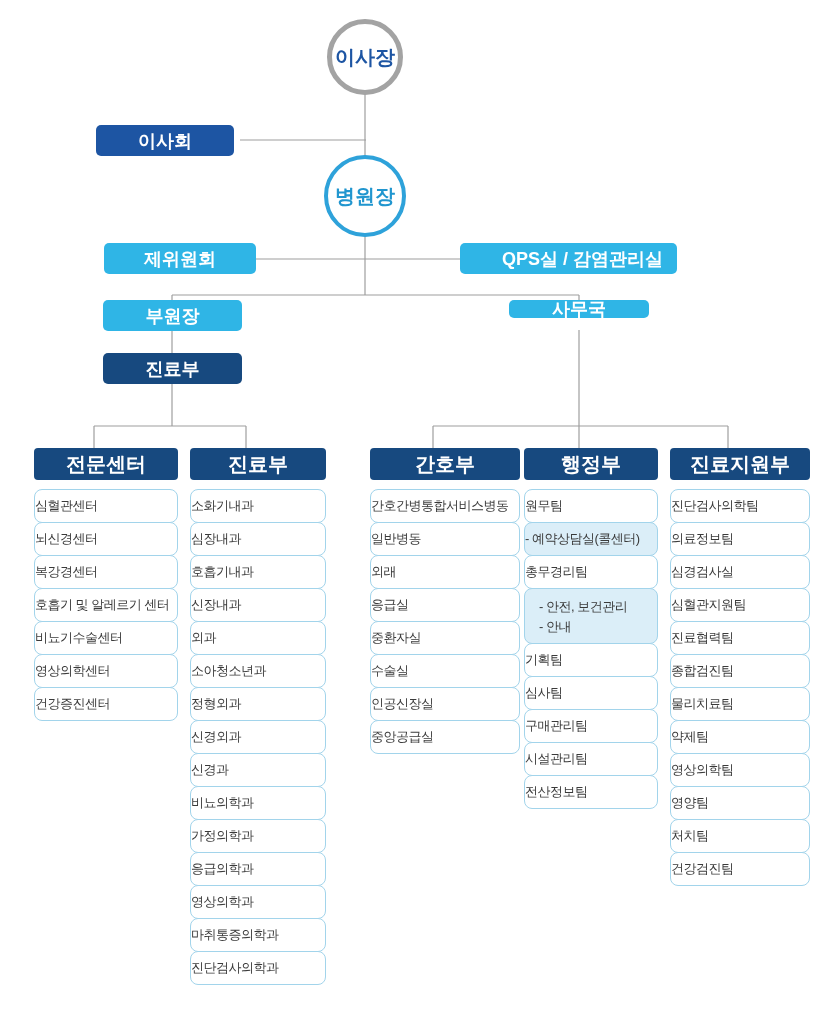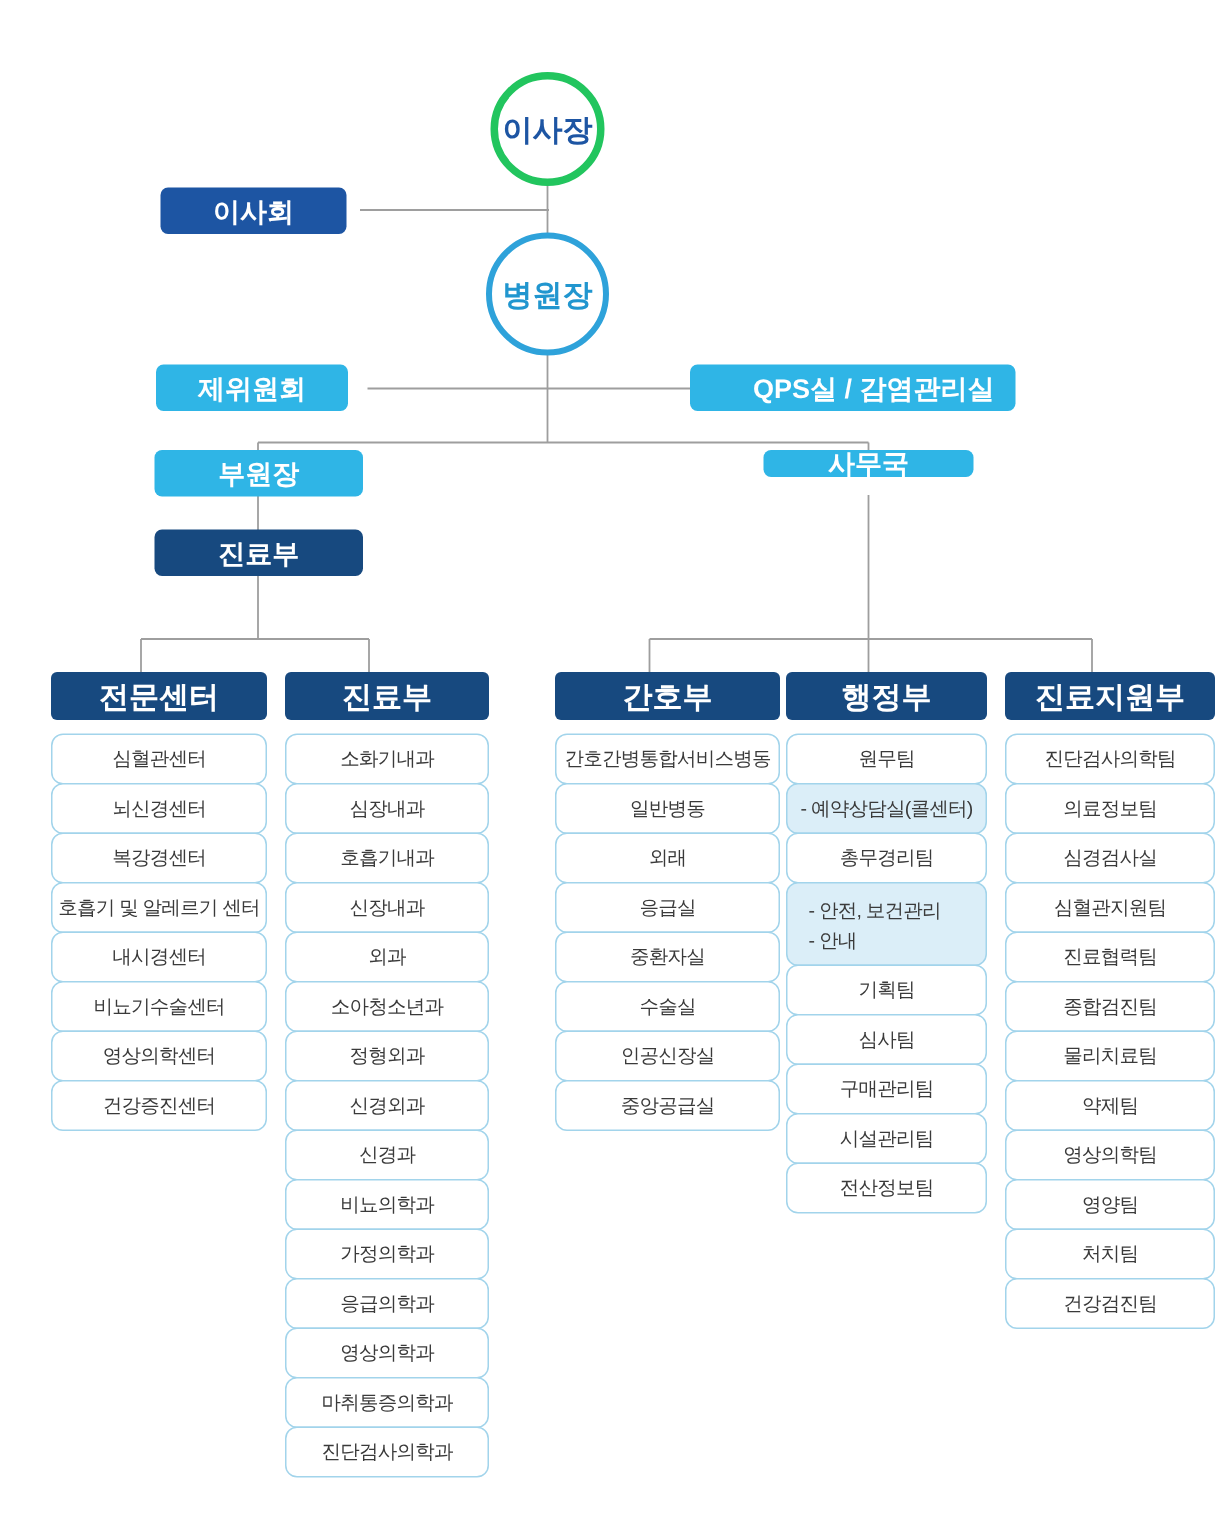--- a/index.html
+++ b/index.html
@@ -13,33 +13,33 @@
   .node{
     position:absolute;display:flex;align-items:center;justify-content:center;
     font-weight:700;color:#ffffff;border-radius:5px;box-sizing:border-box;
   }
   .circle{
     position:absolute;background:#ffffff;border-radius:50%;
     display:flex;align-items:center;justify-content:center;
     font-weight:700;box-sizing:border-box;
   }
   .circle.chairman{
-    left:327px;top:48px;width:76px;height:76px;
-    border:5px solid #22c55e;color:#1d55a3;font-size:20px;justify-content:center;
+    left:327px;top:19px;width:76px;height:76px;
+    border:5px solid #a3a3a3;color:#1d55a3;font-size:20px;justify-content:center;
   }
   .circle.director{
     left:324px;top:155px;width:82px;height:82px;
     border:4px solid #2ea2da;color:#2196cf;font-size:20px;text-align:right;
   }
   .box-dark{background:#1d55a3;font-size:18px;}
   .box-sky{background:#2fb5e6;font-size:18px;}
   .box-navy{background:#17497f;font-size:18px;}
 
-  .board{left:107px;top:125px;width:124px;height:31px;justify-content:center;}
-  .committees{left:104px;top:243px;width:128px;height:31px;}
+  .board{left:96px;top:125px;width:138px;height:31px;justify-content:center;}
+  .committees{left:104px;top:243px;width:152px;height:31px;}
   .qps{left:460px;top:243px;width:217px;height:31px;padding-left:28px;}
   .vice{left:103px;top:300px;width:139px;height:31px;}
   .office{left:509px;top:300px;width:140px;height:18px;}
   .medical{left:103px;top:353px;width:139px;height:31px;}
 
   
   .column{position:absolute;top:448px;margin-left:12px;}
   .col0{left:22px;width:144px;}
   .col1{left:178px;width:136px;}
   .col2{left:358px;width:150px;}
@@ -48,21 +48,21 @@
   .col-header{
     height:32px;display:flex;align-items:center;justify-content:center;
     background:#17497f;color:#ffffff;font-size:20px;font-weight:700;
     border-radius:4px;box-sizing:border-box;
   }
   .col-items{margin-top:9px;}
   .cell{
     box-sizing:border-box;height:34px;margin-top:-1px;
     background:#ffffff;border:1px solid #a2d4eb;border-radius:8px;
     color:#3a3a3a;font-size:13px;letter-spacing:-0.5px;
-    line-height:32px;text-align:center;white-space:pre-line;overflow:hidden;
+    line-height:32px;text-align:left;white-space:pre-line;overflow:hidden;
   }
   .cell:first-child{margin-top:0;}
   .cell.highlight{background:#dbeef8;}
   .cell.multiline{
     height:56px;line-height:20px;text-align:left;
     padding:8px 4px 8px 14px;
   }
 </style>
 </head>
 <body>
@@ -127,21 +127,20 @@
     <span>진료부</span>
   </div>
 
   <div class="column col0">
     <div class="col-header">전문센터</div>
     <div class="col-items">
         <div class="cell">심혈관센터</div>
         <div class="cell">뇌신경센터</div>
         <div class="cell">복강경센터</div>
         <div class="cell">호흡기 및 알레르기 센터</div>
-        <div class="cell">내시경센터</div>
         <div class="cell">비뇨기수술센터</div>
         <div class="cell">영상의학센터</div>
         <div class="cell">건강증진센터</div>
       </div>
   </div>
 
   <div class="column col1">
     <div class="col-header">진료부</div>
     <div class="col-items">
         <div class="cell">소화기내과</div>

